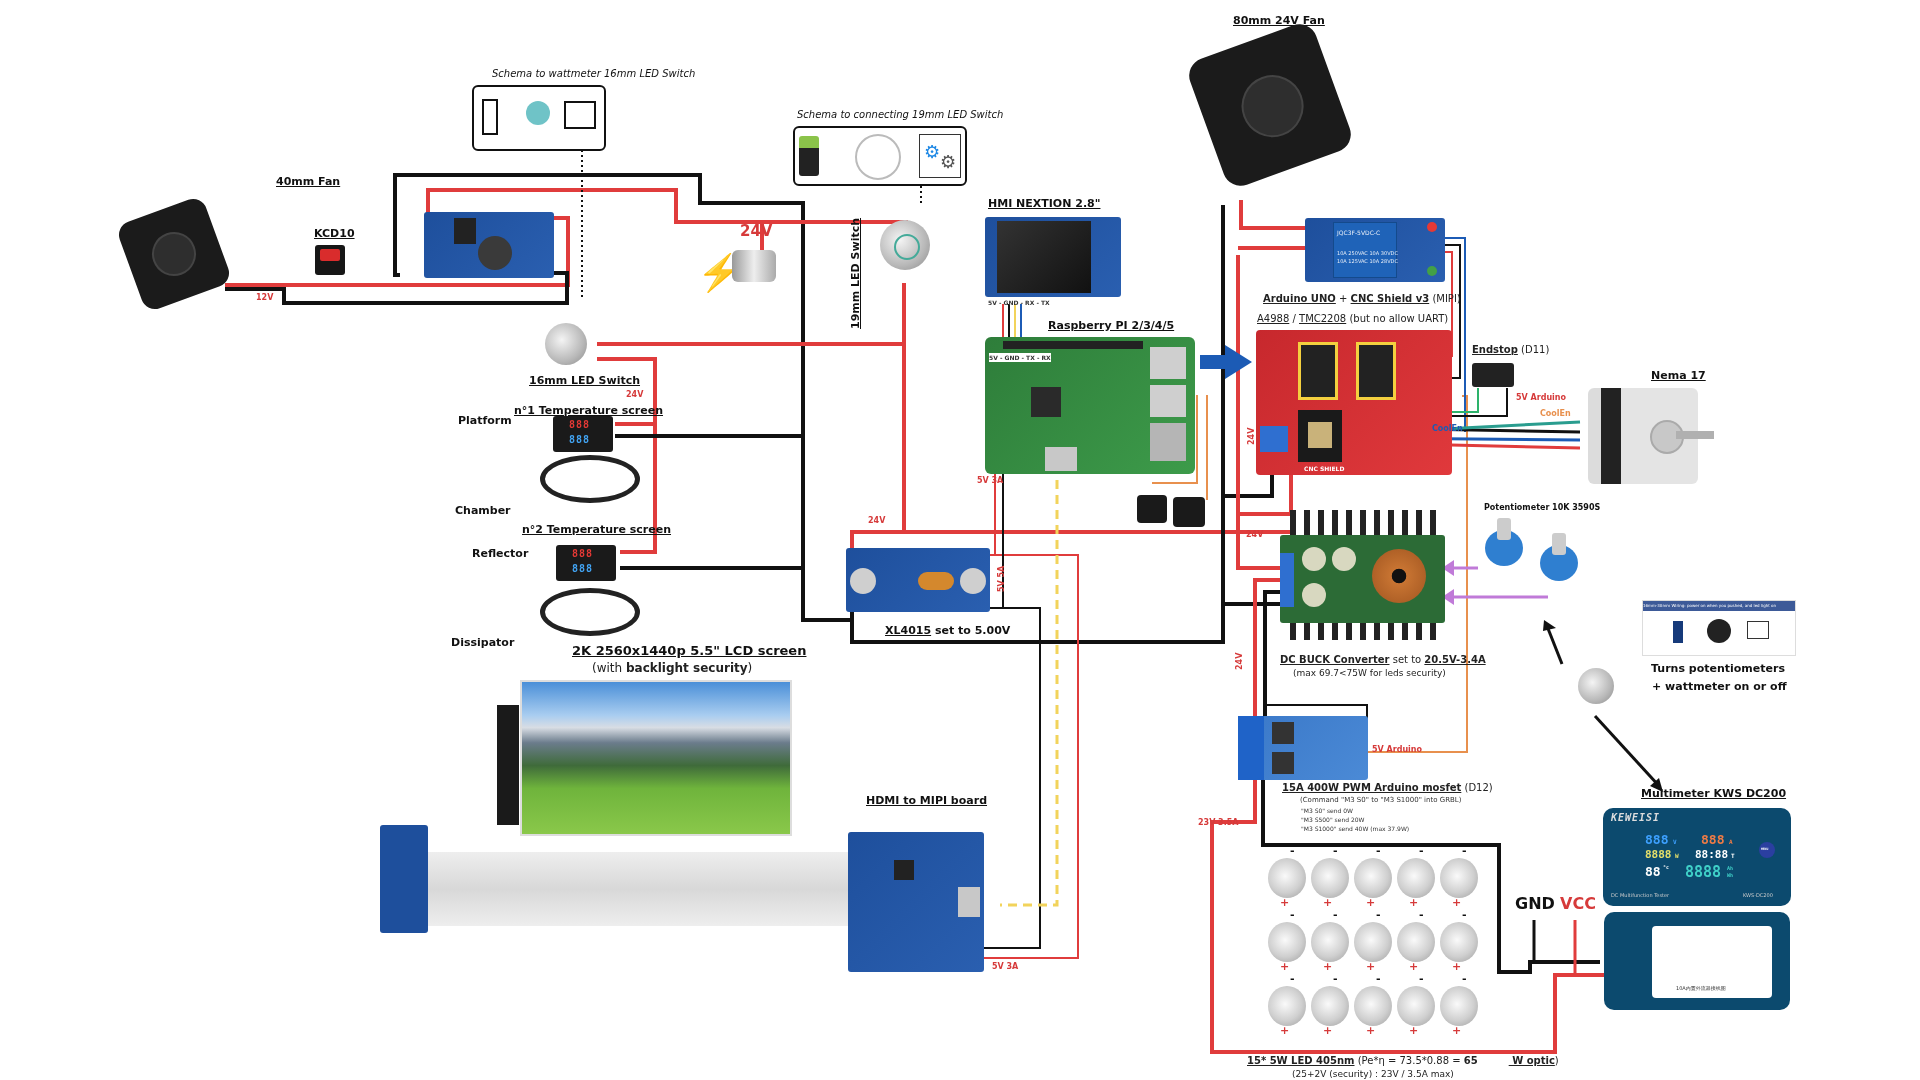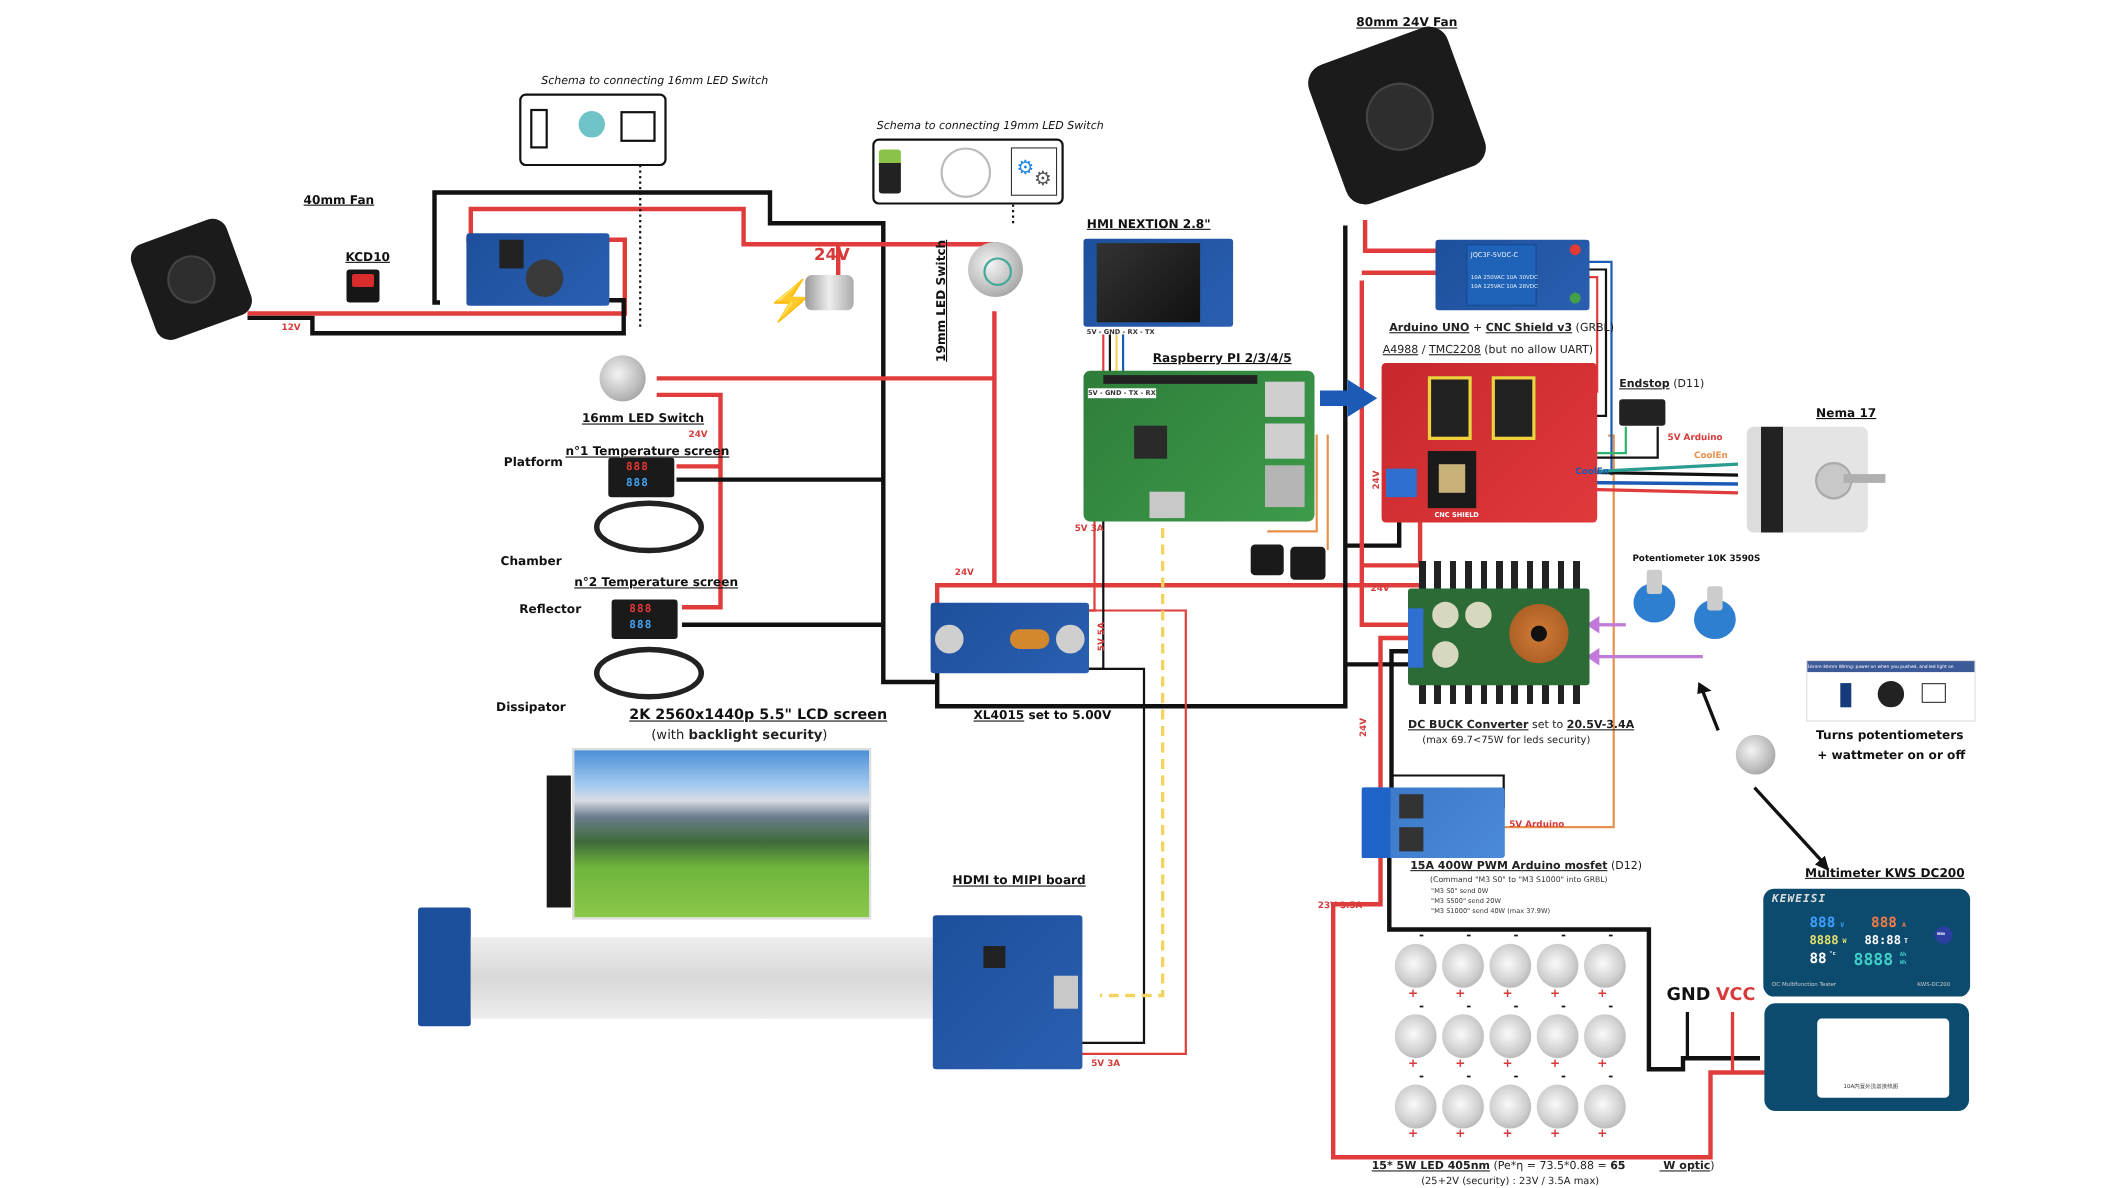--- a/index.html
+++ b/index.html
@@ -126,21 +126,21 @@
 <div class="volt" style="left:256px;top:293px;">12V</div>
 <div class="lbl" style="left:314px;top:227px;">KCD10</div>
 <div class="abs" style="left:315px;top:245px;width:30px;height:30px;background:#161616;border-radius:3px;">
   <div style="position:absolute;left:5px;top:4px;width:20px;height:12px;background:#d92c2c;border-radius:2px;"></div>
 </div>
 <div class="pcb-blue" style="left:424px;top:212px;width:130px;height:66px;">
   <div style="position:absolute;left:54px;top:24px;width:34px;height:34px;border-radius:50%;background:#3a3a3a;"></div>
   <div style="position:absolute;left:30px;top:6px;width:22px;height:26px;background:#222;"></div>
 </div>
 
-<div class="lbl italic" style="left:492px;top:68px;">Schema to connecting 16mm LED Switch</div>
+<div class="lbl italic" style="left:492px;top:68px;">Schema to wattmeter 16mm LED Switch</div>
 <div class="schema" style="left:472px;top:85px;width:130px;height:62px;">
   <div style="position:absolute;left:8px;top:12px;width:12px;height:32px;border:2px solid #111;"></div>
   <div style="position:absolute;left:52px;top:14px;width:24px;height:24px;border-radius:50%;background:#6fc3c7;"></div>
   <div style="position:absolute;left:90px;top:14px;width:28px;height:24px;border:2px solid #111;"></div>
 </div>
 
 <div class="lbl italic" style="left:797px;top:109px;">Schema to connecting 19mm LED Switch</div>
 <div class="schema" style="left:793px;top:126px;width:170px;height:56px;">
   <div style="position:absolute;left:4px;top:8px;width:20px;height:40px;background:linear-gradient(#8bc34a 30%,#222 30%);border-radius:3px;"></div>
   <div style="position:absolute;left:60px;top:6px;width:42px;height:42px;border-radius:50%;border:2px solid #bbb;"></div>
@@ -215,38 +215,38 @@
 <div class="abs" style="left:1137px;top:495px;width:30px;height:28px;background:#1a1a1a;border-radius:4px;"></div>
 <div class="abs" style="left:1173px;top:497px;width:32px;height:30px;background:#1a1a1a;border-radius:4px;"></div>
 
 <div class="volt" style="left:868px;top:516px;">24V</div>
 <div class="pcb-blue" style="left:846px;top:548px;width:144px;height:64px;">
   <div style="position:absolute;left:4px;top:20px;width:26px;height:26px;border-radius:50%;background:#cfcfcf;"></div>
   <div style="position:absolute;left:72px;top:24px;width:36px;height:18px;border-radius:9px;background:#d4882d;"></div>
   <div style="position:absolute;left:114px;top:20px;width:26px;height:26px;border-radius:50%;background:#cfcfcf;"></div>
 </div>
 <div class="volt" style="left:997px;top:592px;transform:rotate(-90deg);transform-origin:left top;">5V 5A</div>
-<div class="lbl nu" style="left:885px;top:624px;margin-top:20px;"><span style="text-decoration:underline;">XL4015</span><span> set to 5.00V</span></div>
+<div class="lbl nu" style="left:885px;top:624px;"><span style="text-decoration:underline;">XL4015</span><span> set to 5.00V</span></div>
 
 <div class="lbl" style="left:1233px;top:14px;">80mm 24V Fan</div>
 <div class="fan" style="left:1203px;top:38px;width:134px;height:134px;border-radius:18px;">
   <div class="hub" style="left:38px;top:38px;width:58px;height:58px;"></div>
 </div>
 
 <div class="pcb-blue" style="left:1305px;top:218px;width:140px;height:64px;">
   <div style="position:absolute;left:28px;top:4px;width:62px;height:54px;background:#1f63b8;border:1px solid #144a8c;">
     <div class="tiny" style="left:3px;top:5px;color:#e8eef8;font-size:6px;">JQC3F-5VDC-C</div>
     <div class="tiny" style="left:3px;top:26px;color:#e8eef8;font-size:5px;">10A 250VAC 10A 30VDC</div>
     <div class="tiny" style="left:3px;top:34px;color:#e8eef8;font-size:5px;">10A 125VAC 10A 28VDC</div>
   </div>
   <div style="position:absolute;left:122px;top:4px;width:10px;height:10px;border-radius:50%;background:#e53935;"></div>
   <div style="position:absolute;left:122px;top:48px;width:10px;height:10px;border-radius:50%;background:#43a047;"></div>
 </div>
 
-<div class="sub" style="left:1263px;top:293px;font-size:10px;"><b style="text-decoration:underline;">Arduino UNO</b><span> + </span><b style="text-decoration:underline;">CNC Shield v3</b><span> (GRBL)</span></div>
+<div class="sub" style="left:1263px;top:293px;font-size:10px;"><b style="text-decoration:underline;">Arduino UNO</b><span> + </span><b style="text-decoration:underline;">CNC Shield v3</b><span> (MIPI)</span></div>
 <div class="sub" style="left:1257px;top:313px;font-size:10px;"><span style="text-decoration:underline;">A4988</span><span> / </span><span style="text-decoration:underline;">TMC2208</span><span> (but no allow UART)</span></div>
 <div class="pcb-red" style="left:1256px;top:330px;width:196px;height:145px;">
   <div style="position:absolute;left:42px;top:12px;width:34px;height:52px;background:#222;border:3px solid #f4d03f;"></div>
   <div style="position:absolute;left:100px;top:12px;width:34px;height:52px;background:#222;border:3px solid #f4d03f;"></div>
   <div style="position:absolute;left:42px;top:80px;width:44px;height:52px;background:#1a1a1a;">
     <div style="position:absolute;left:10px;top:12px;width:24px;height:26px;background:#c9b27a;"></div>
   </div>
   <div style="position:absolute;left:4px;top:96px;width:28px;height:26px;background:#2f6fd0;"></div>
   <div class="tiny" style="left:48px;top:134px;color:#fff;font-weight:bold;">CNC SHIELD</div>
 </div>

